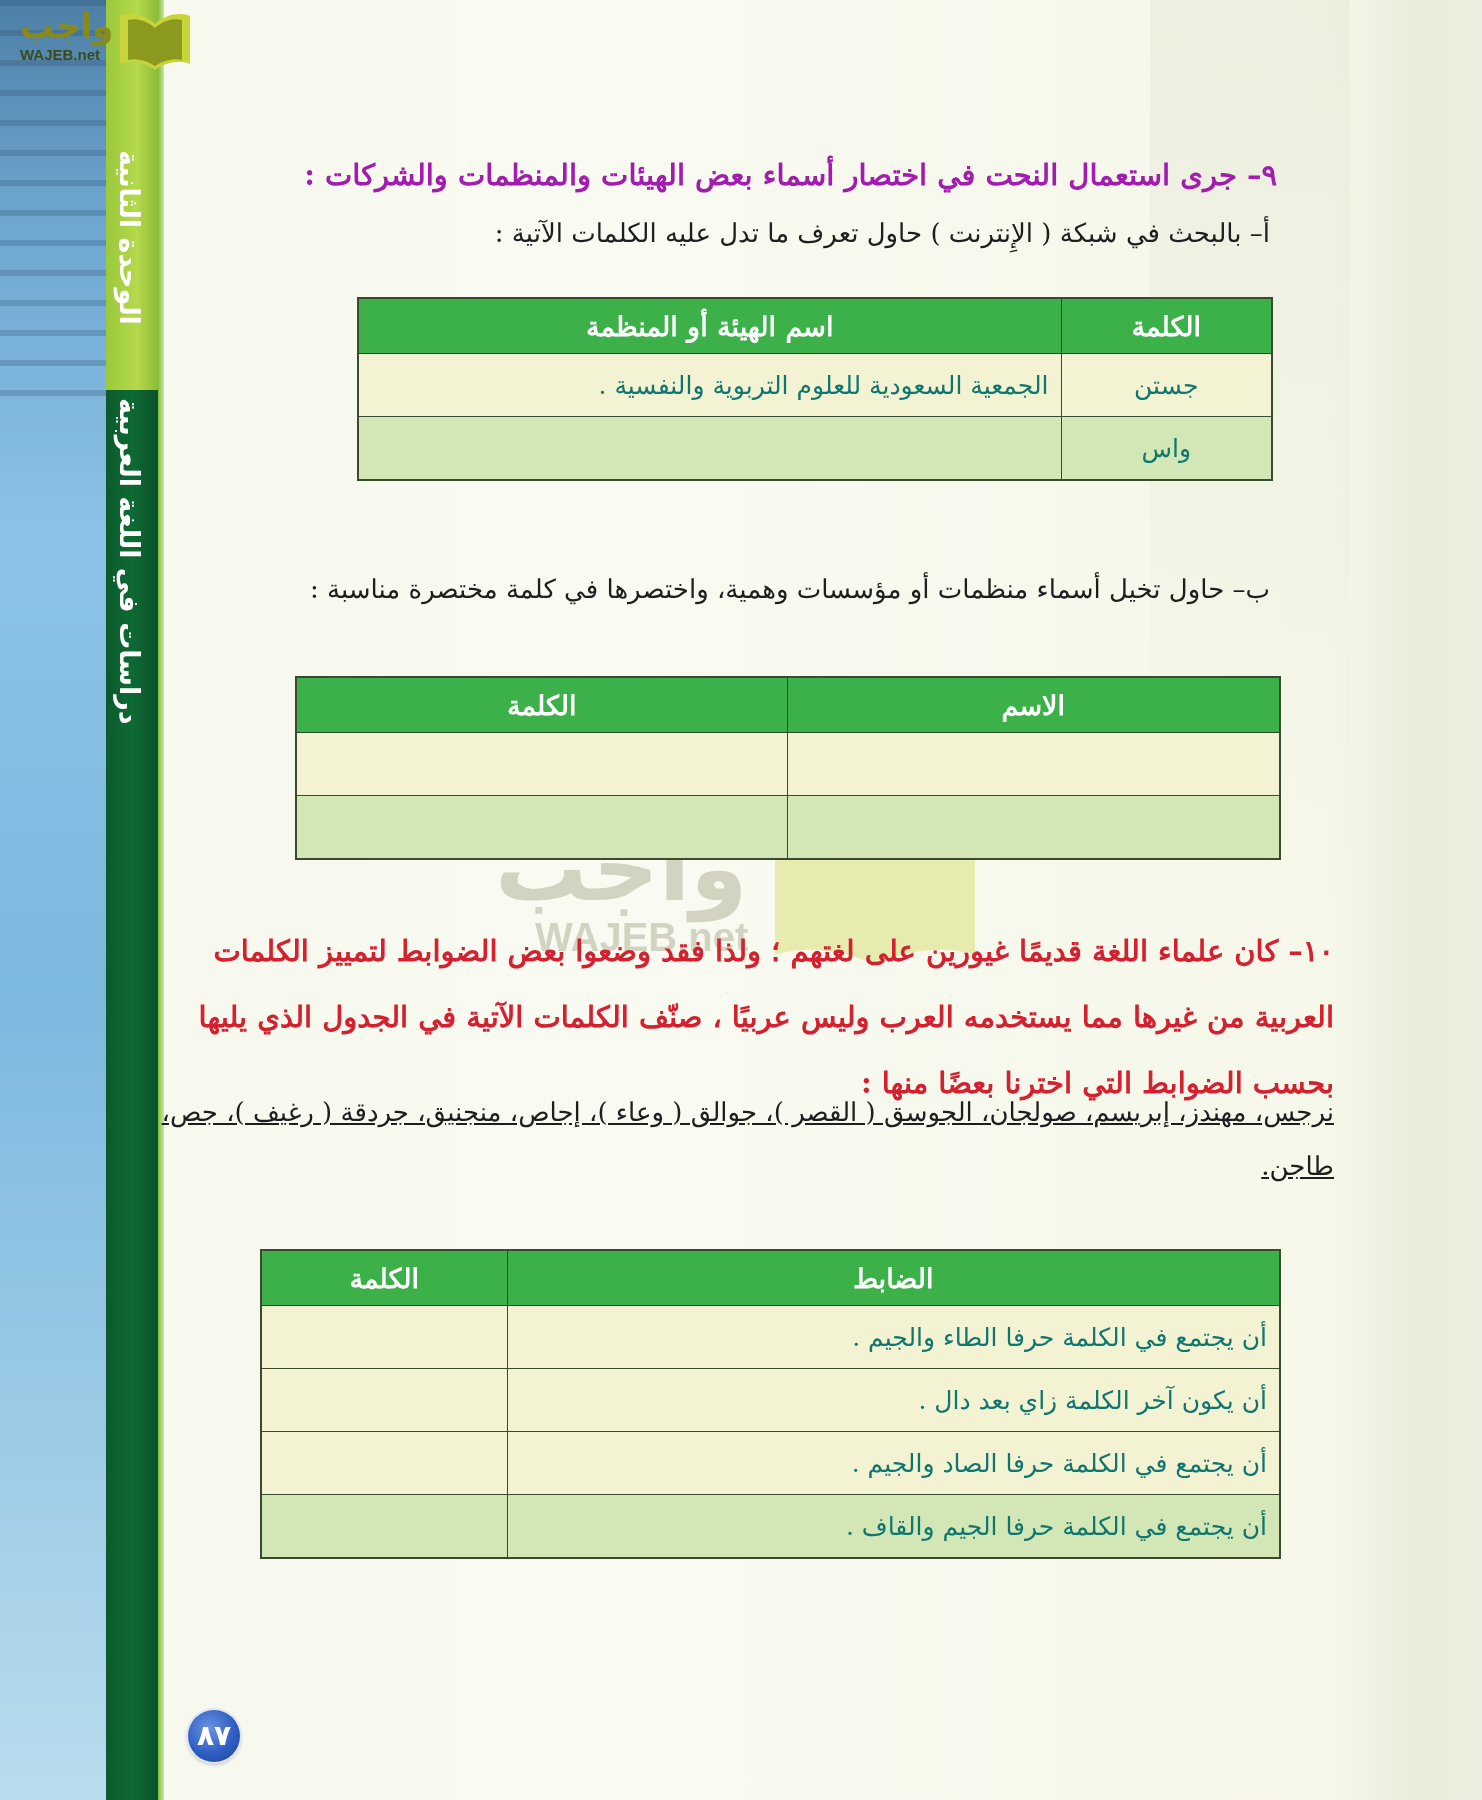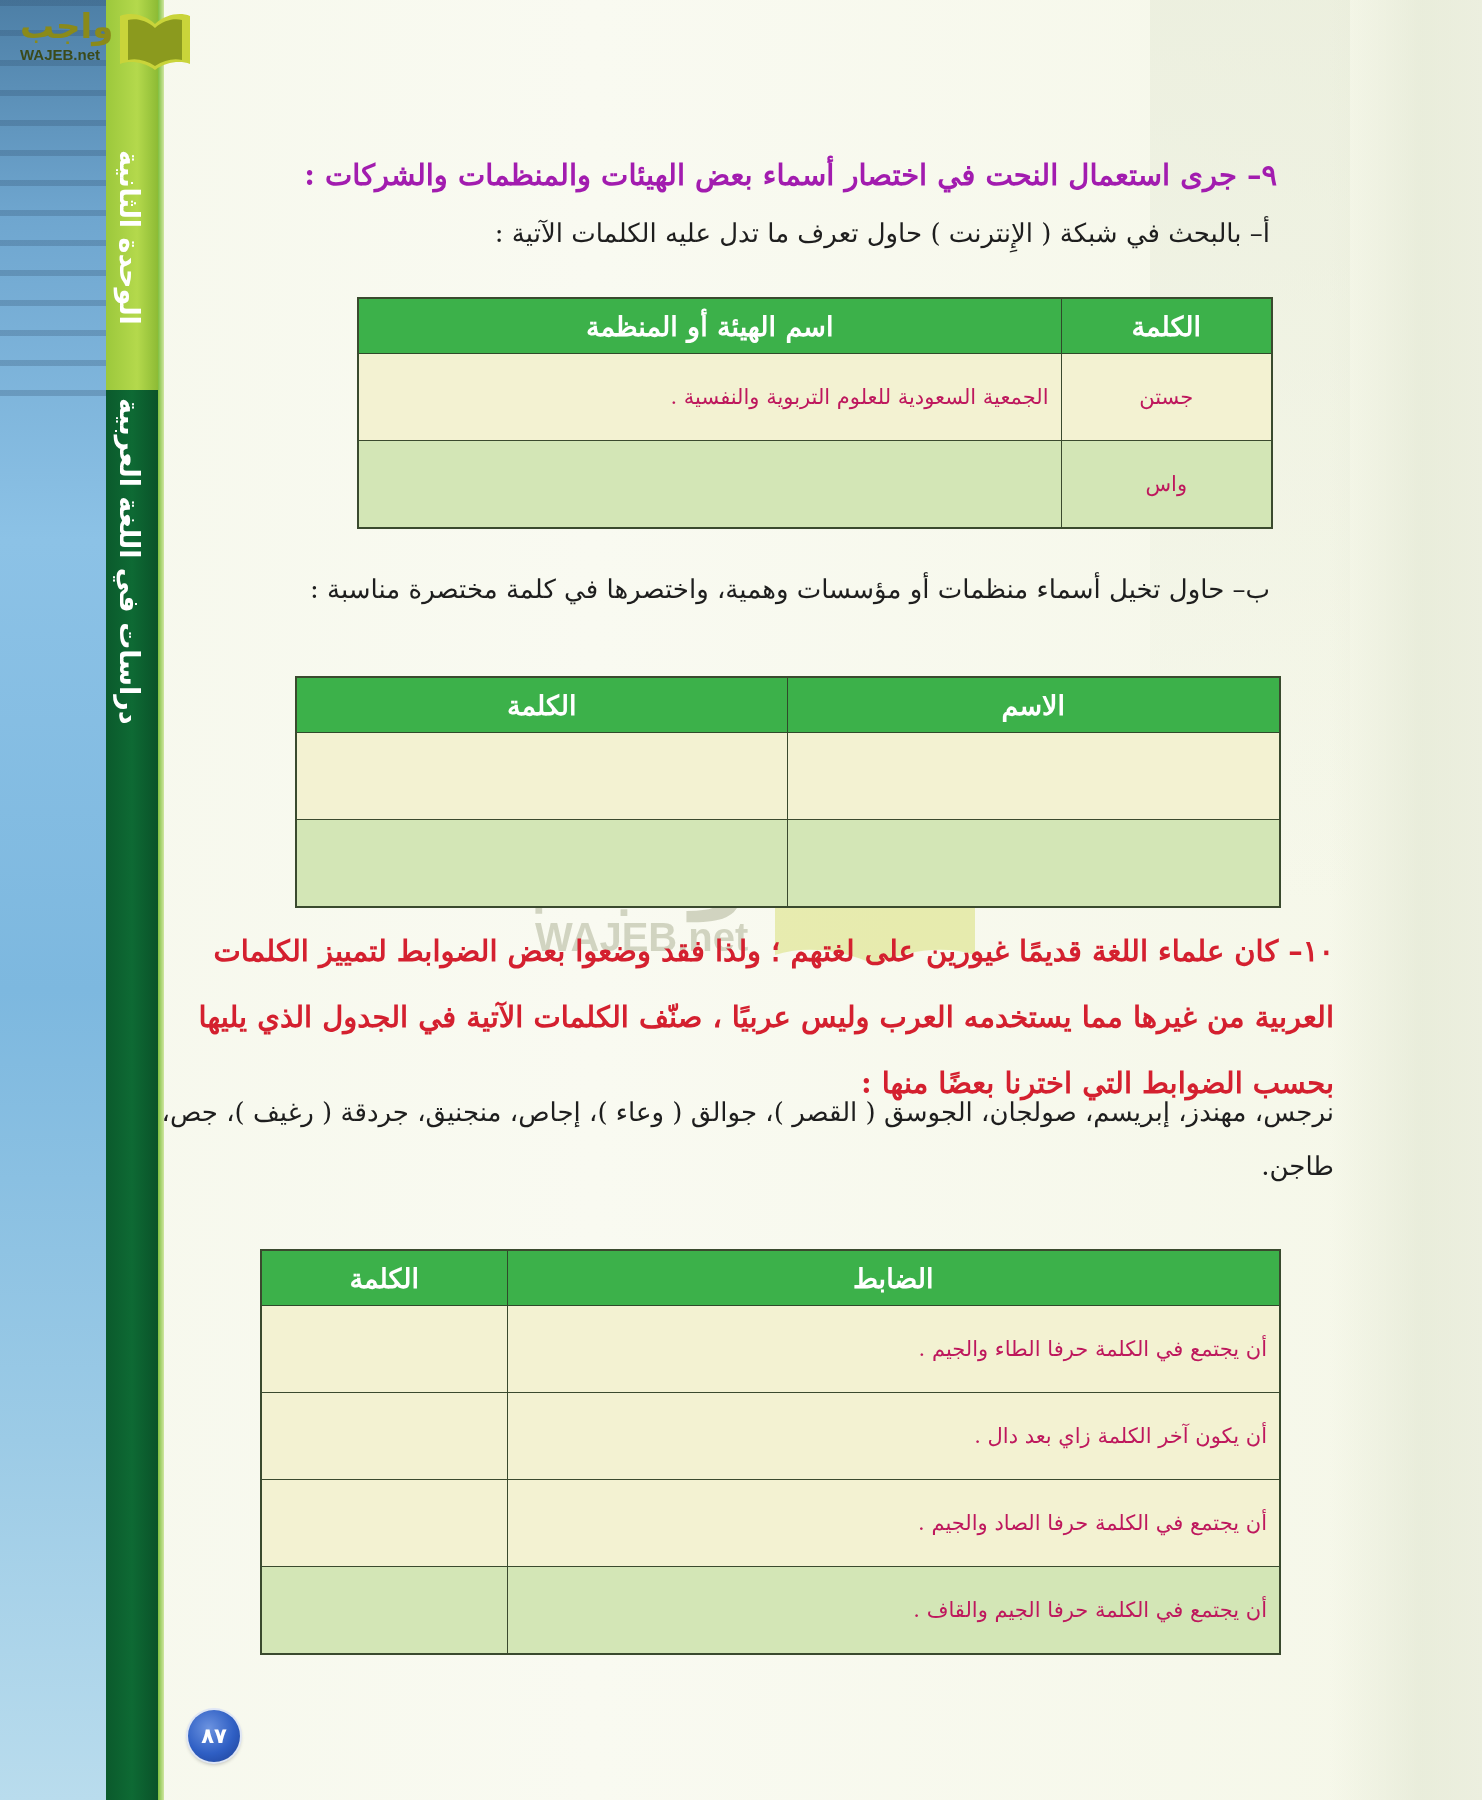--- a/index.html
+++ b/index.html
@@ -70,49 +70,49 @@
     position:absolute; right:205px; top:158px; color:#a21caf; font-size:29px; font-weight:bold; white-space:nowrap;
   }
   .q-sub {
     position:absolute; right:212px; top:218px; color:#1e1e1e; font-size:26px; white-space:nowrap;
   }
   .q-sub-b { top:574px; }
   .q10 {
     position:absolute; right:148px; top:918px; width:1180px; color:#d4202f; font-size:29px; font-weight:bold; line-height:66px;
   }
   .words {
-    position:absolute; right:148px; top:1085px; width:1180px; color:#1e1e1e; font-size:26px; line-height:54px;
+    position:absolute; right:148px; top:1085px; width:1180px; color:#1e1e1e; font-size:26px; line-height:54px;text-decoration:underline;
   }
 
   
   table.grid {
     position:absolute; border-collapse:collapse; direction:rtl;
     border:2px solid #3a4a2e;
   }
   table.grid th {
     background:#3cb14a; color:#ffffff; font-weight:bold; font-size:27px; height:54px;
     border:1.5px solid #2f4a2a; padding:0 23px; text-align:center;
   }
   table.grid td {
-    border:1.5px solid #3a4a2e; height:54px; font-size:21px; color:#be185d; padding:16px 12px;
+    border:1.5px solid #3a4a2e; height:54px; font-size:25px; color:#0f766e; padding:4px 12px;
   }
   tr.cream td { background:#f3f2d2; }
   tr.green td { background:#d3e6b6; }
   td.center { text-align:center; }
   td.right { text-align:right; }
 
   #t1 { left:357px; top:297px; width:916px; }
   #t2 { left:295px; top:676px; width:986px; }
   #t3 { left:260px; top:1249px; width:1021px; }
 
   .page-badge {
     position:absolute; left:188px; top:1710px; width:52px; height:52px; border-radius:50%;
     background: radial-gradient(circle at 40% 35%, #6c93e0 0%, #2f5fc4 55%, #1d3f93 100%);
     box-shadow: 0 0 0 2px #dfe6f5, 0 2px 4px rgba(0,0,0,0.3);
-    color:#fff; font-weight:bold; font-size:21px; text-align:center; line-height:52px;
+    color:#fff; font-weight:bold; font-size:28px; text-align:center; line-height:52px;
     font-family:"DejaVu Sans", sans-serif;
   }
 </style>
 </head>
 <body>
 
 <div class="bg-arch2"></div>
 <div class="bg-arch"></div>
 
 <div class="photo-strip"></div>

